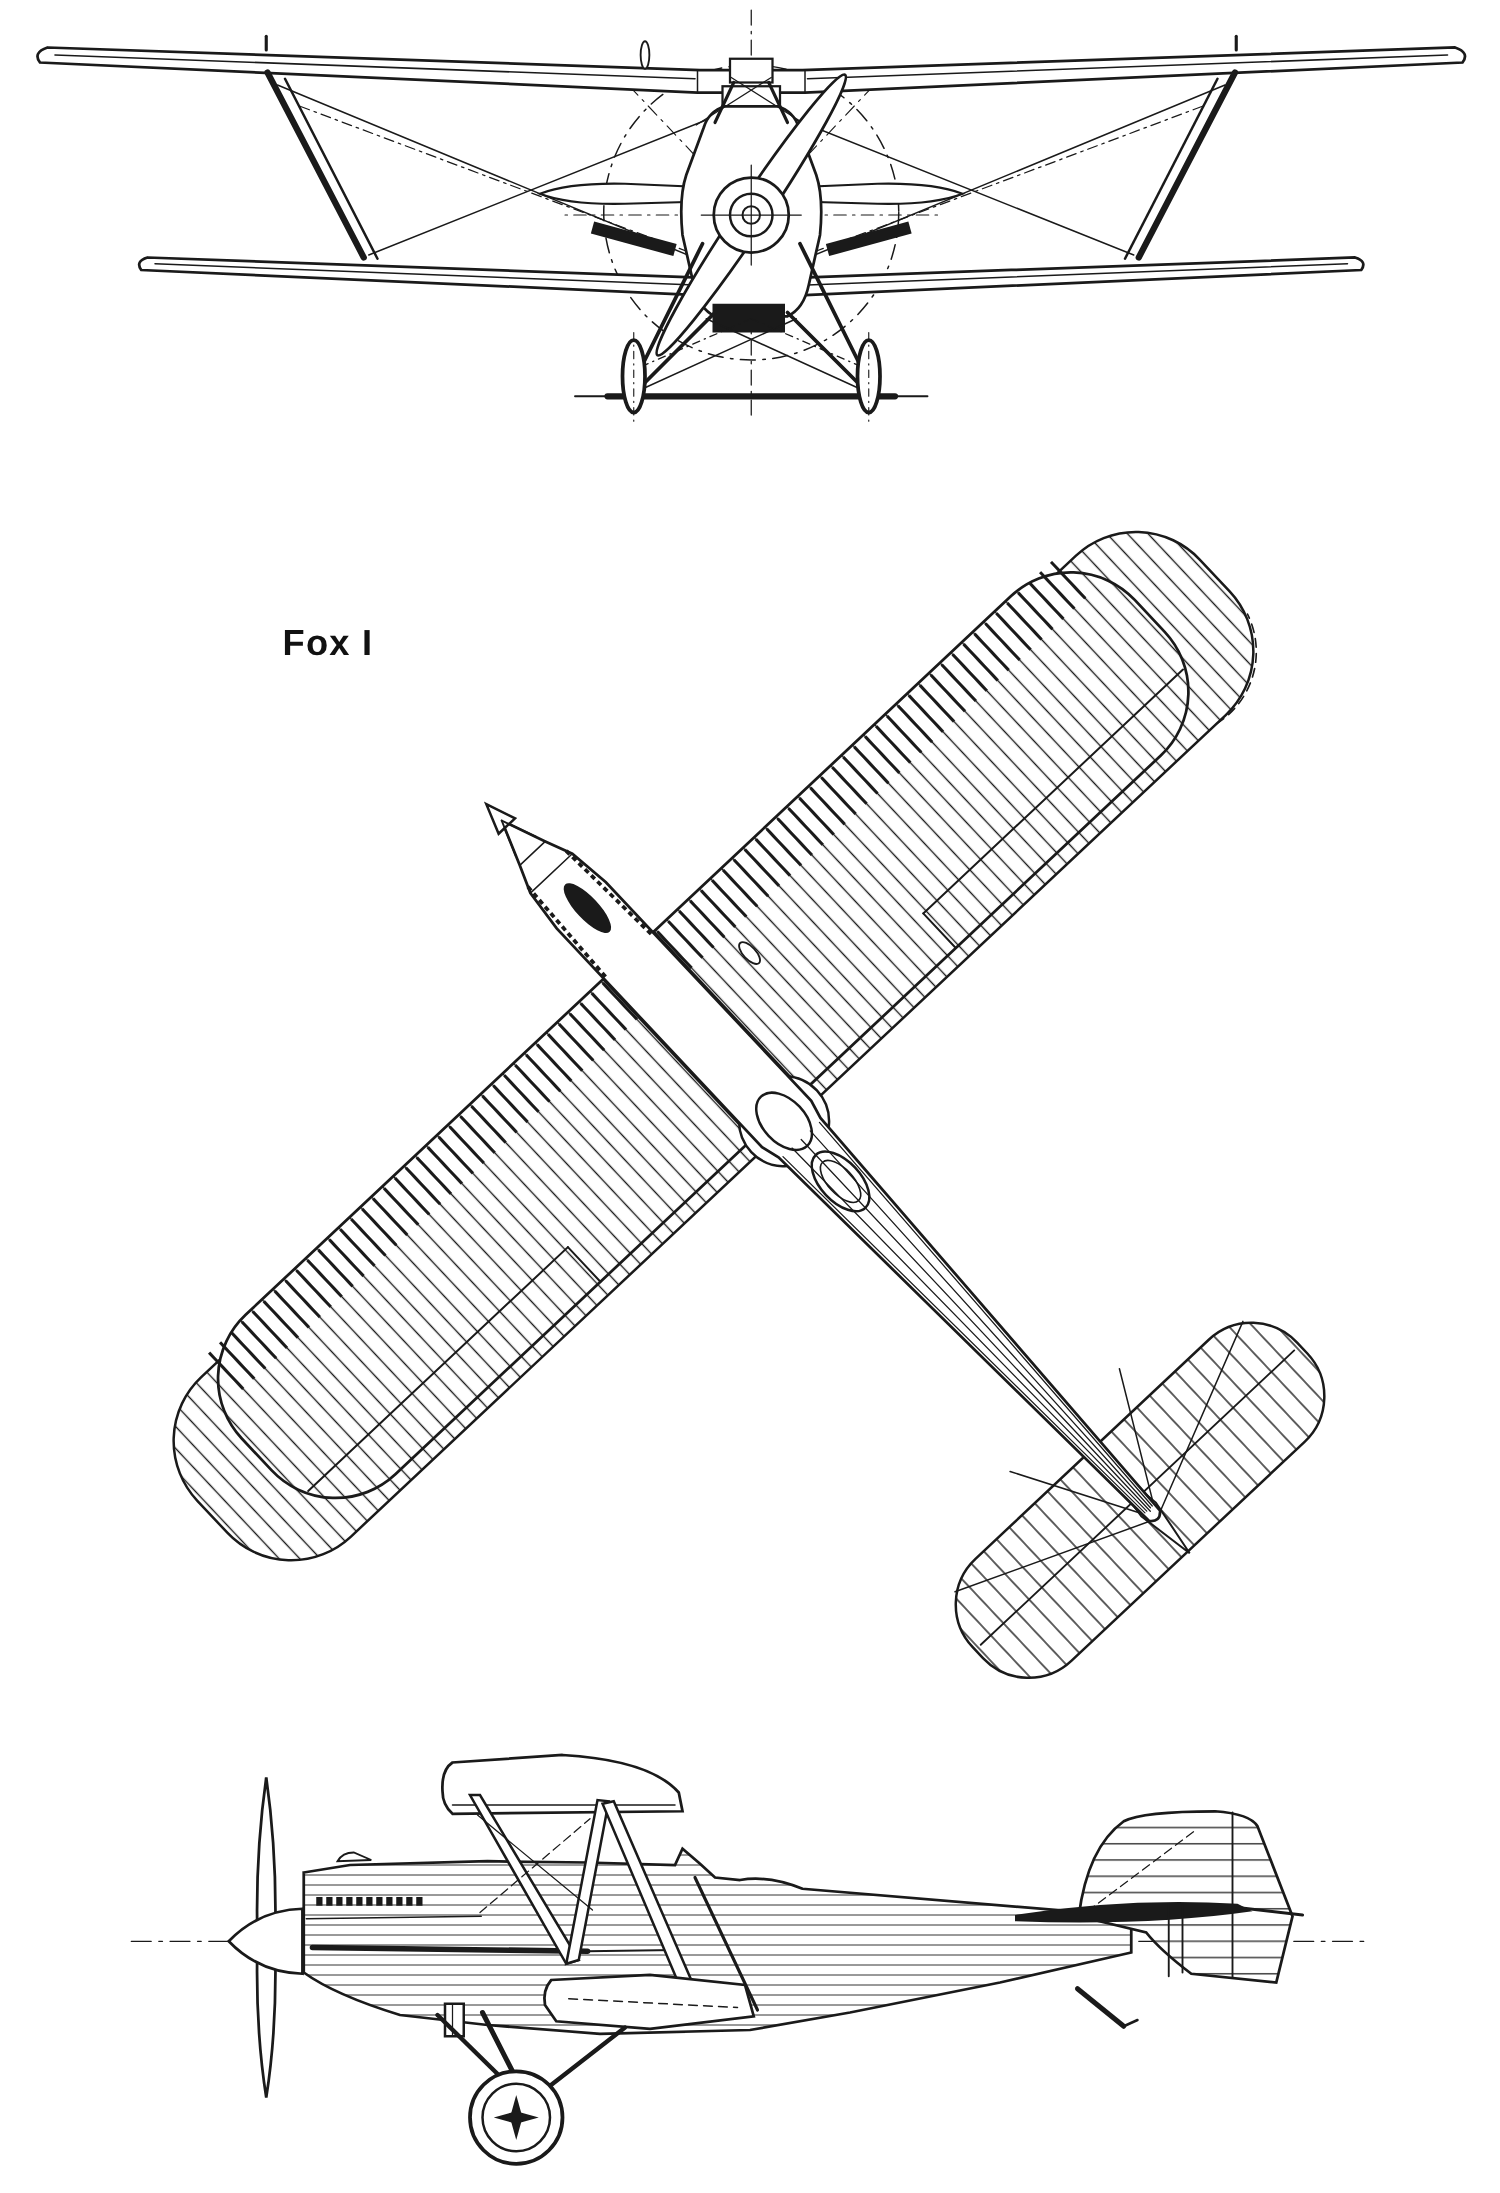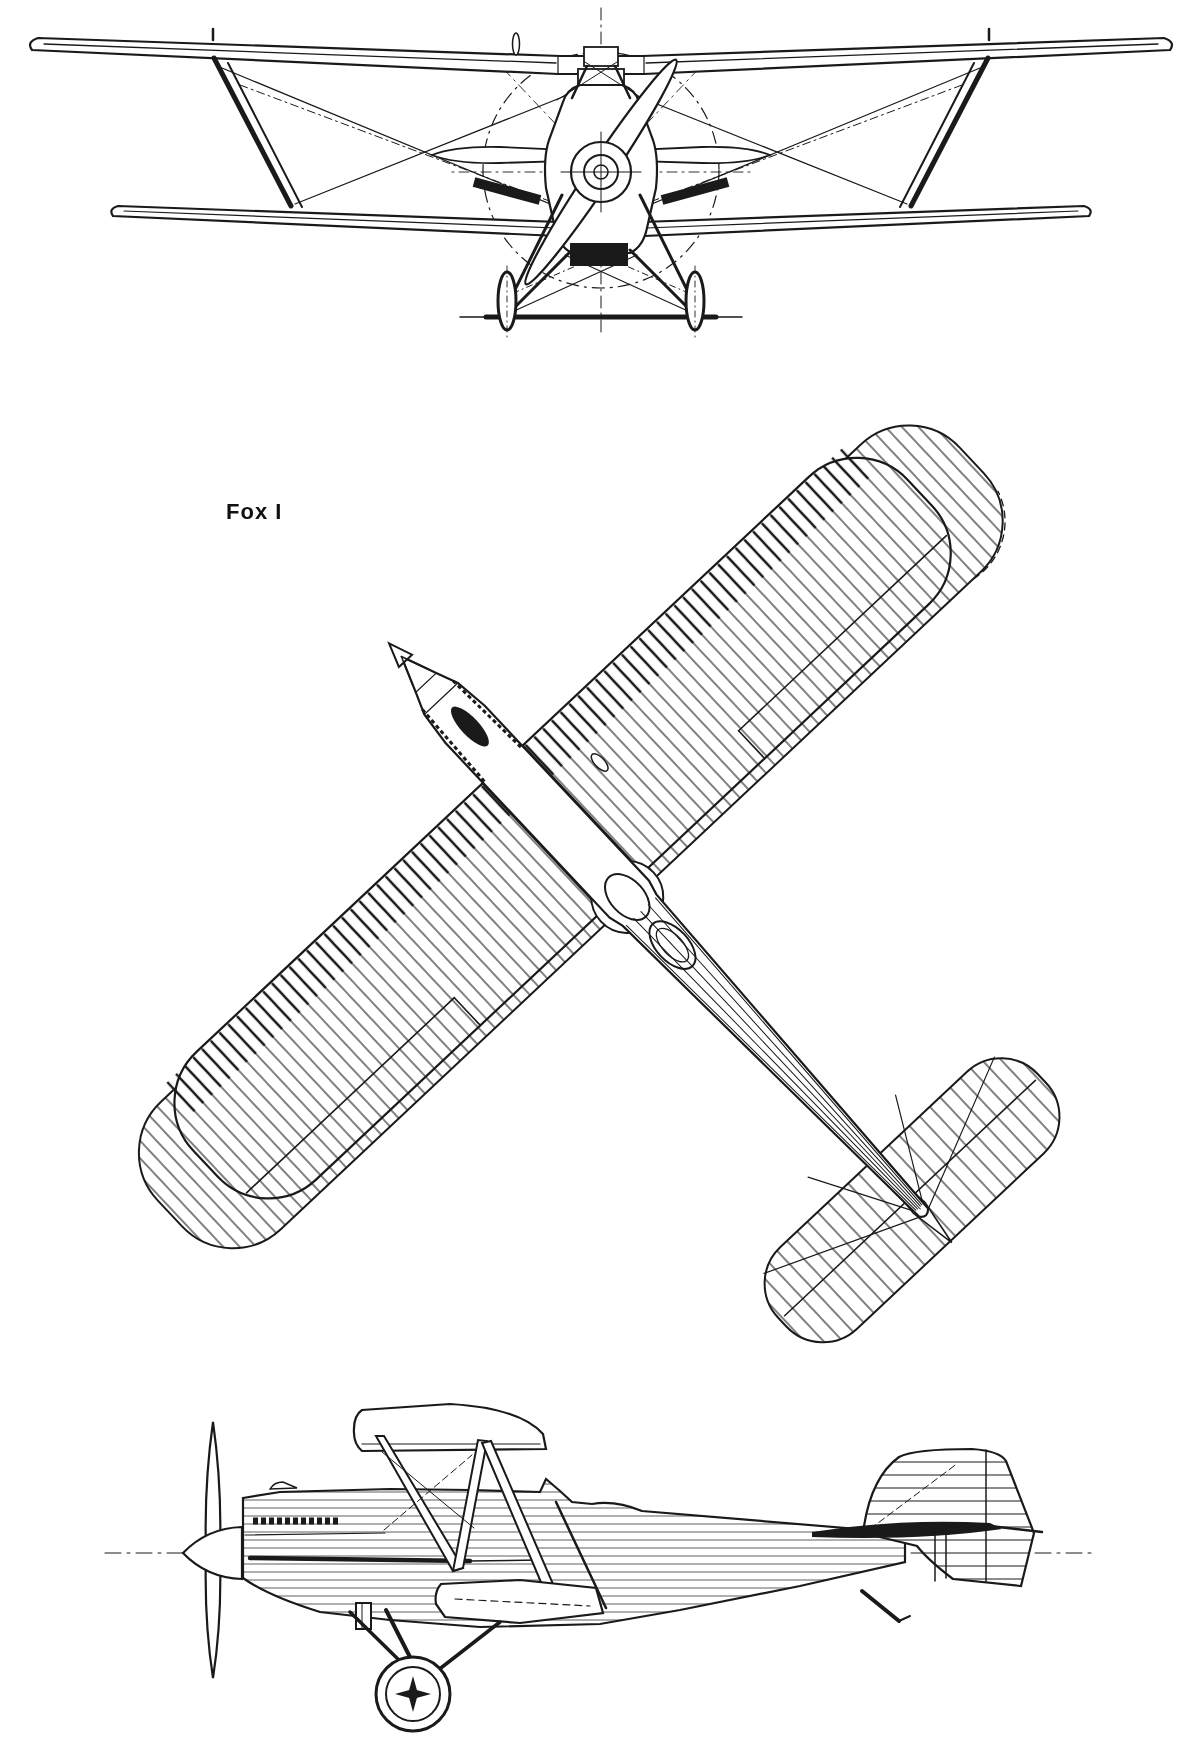--- a/index.html
+++ b/index.html
@@ -8,21 +8,21 @@
     width:1200px;
     height:1754px;
     background:#ffffff;
     overflow:hidden;
     font-family:"Liberation Sans", sans-serif;
   }
   .aircraft-label{
     position:absolute;
     left:226px;
     top:499px;
-    font-size:22px;
+    font-size:29px;
     font-weight:bold;
     letter-spacing:1px;
     color:#111111;
     user-select:none;
   }
   svg{position:absolute;left:0;top:0;}
 </style>
 </head>
 <body>
 

